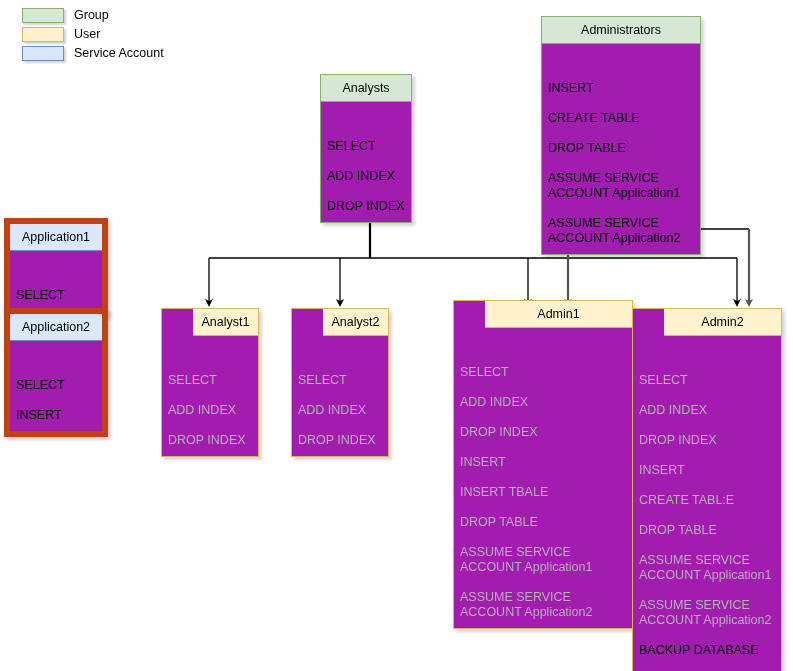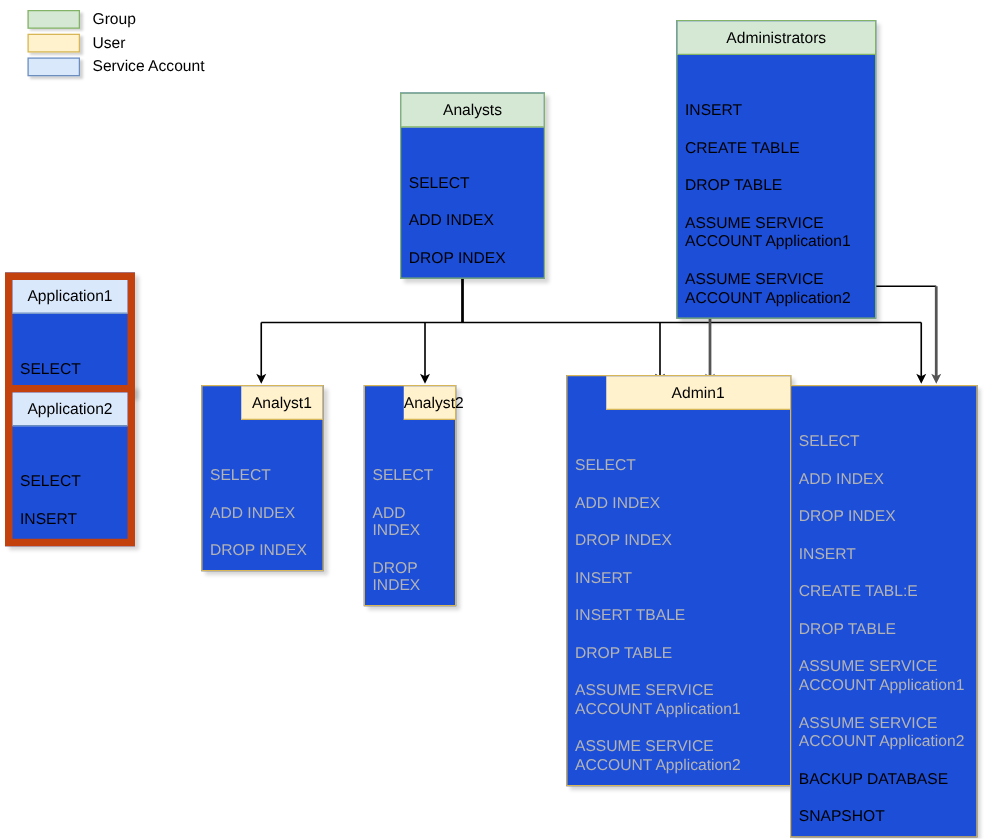--- a/index.html
+++ b/index.html
@@ -37,21 +37,21 @@
     font-size: 12.5px;
     color: #000000;
     white-space: nowrap;
     line-height: 18px;
   }
 
   
   .node {
     position: absolute;
     box-sizing: border-box;
-    background: #1d4ed8;
+    background: #a21caf;
     box-shadow: 3px 3px 3px rgba(0,0,0,0.16);
   }
   .node-header {
     box-sizing: border-box;
     height: 27px;
     line-height: 26px;
     text-align: center;
     font-size: 12.5px;
     color: #000000;
     border-bottom-width: 1px;
@@ -156,21 +156,21 @@
     </g>
 
     <g>
       <path d="M568,229 L568,303" stroke="#555555" stroke-width="2.2" fill="none" marker-end="url(#arrow-gray)"></path>
     </g>
     <g>
       <path d="M749,229 L749,303" stroke="#555555" stroke-width="2.2" fill="none" marker-end="url(#arrow-gray)"></path>
     </g>
   </svg>
 
-  <div class="node type-group" style="left:320px; top:74px; width:116px;">
+  <div class="node type-group" style="left:320px; top:74px; width:92px;">
     <div class="node-header">Analysts</div>
     <div class="node-body">
       <div class="perm">SELECT</div>
       <div class="perm">ADD INDEX</div>
       <div class="perm">DROP INDEX</div>
     </div>
   </div>
 
   <div class="node type-group" style="left:541px; top:16px; width:160px;">
     <div class="node-header">Administrators</div>
@@ -202,21 +202,21 @@
 
   <div class="node type-user" style="left:161px; top:308px; width:98px;">
     <div class="node-header">Analyst1</div>
     <div class="node-body">
       <div class="perm inherited">SELECT</div>
       <div class="perm inherited">ADD INDEX</div>
       <div class="perm inherited">DROP INDEX</div>
     </div>
   </div>
 
-  <div class="node type-user" style="left:291px; top:308px; width:74px;">
+  <div class="node type-user" style="left:291px; top:308px; width:98px;">
     <div class="node-header">Analyst2</div>
     <div class="node-body">
       <div class="perm inherited">SELECT</div>
       <div class="perm inherited">ADD INDEX</div>
       <div class="perm inherited">DROP INDEX</div>
     </div>
   </div>
 
   <div class="node type-user" style="left:453px; top:300px; width:180px;">
     <div class="node-header">Admin1</div>
@@ -228,20 +228,21 @@
       <div class="perm inherited">INSERT TBALE</div>
       <div class="perm inherited">DROP TABLE</div>
       <div class="perm inherited two-line">ASSUME SERVICE
 ACCOUNT Application1</div>
       <div class="perm inherited two-line">ASSUME SERVICE
 ACCOUNT Application2</div>
     </div>
   </div>
 
   <div class="node type-user" style="left:632px; top:308px; width:150px;">
+    <div class="node-header">Admin2</div>
     <div class="node-body">
       <div class="perm inherited">SELECT</div>
       <div class="perm inherited">ADD INDEX</div>
       <div class="perm inherited">DROP INDEX</div>
       <div class="perm inherited">INSERT</div>
       <div class="perm inherited">CREATE TABL:E</div>
       <div class="perm inherited">DROP TABLE</div>
       <div class="perm inherited two-line">ASSUME SERVICE
 ACCOUNT Application1</div>
       <div class="perm inherited two-line">ASSUME SERVICE

